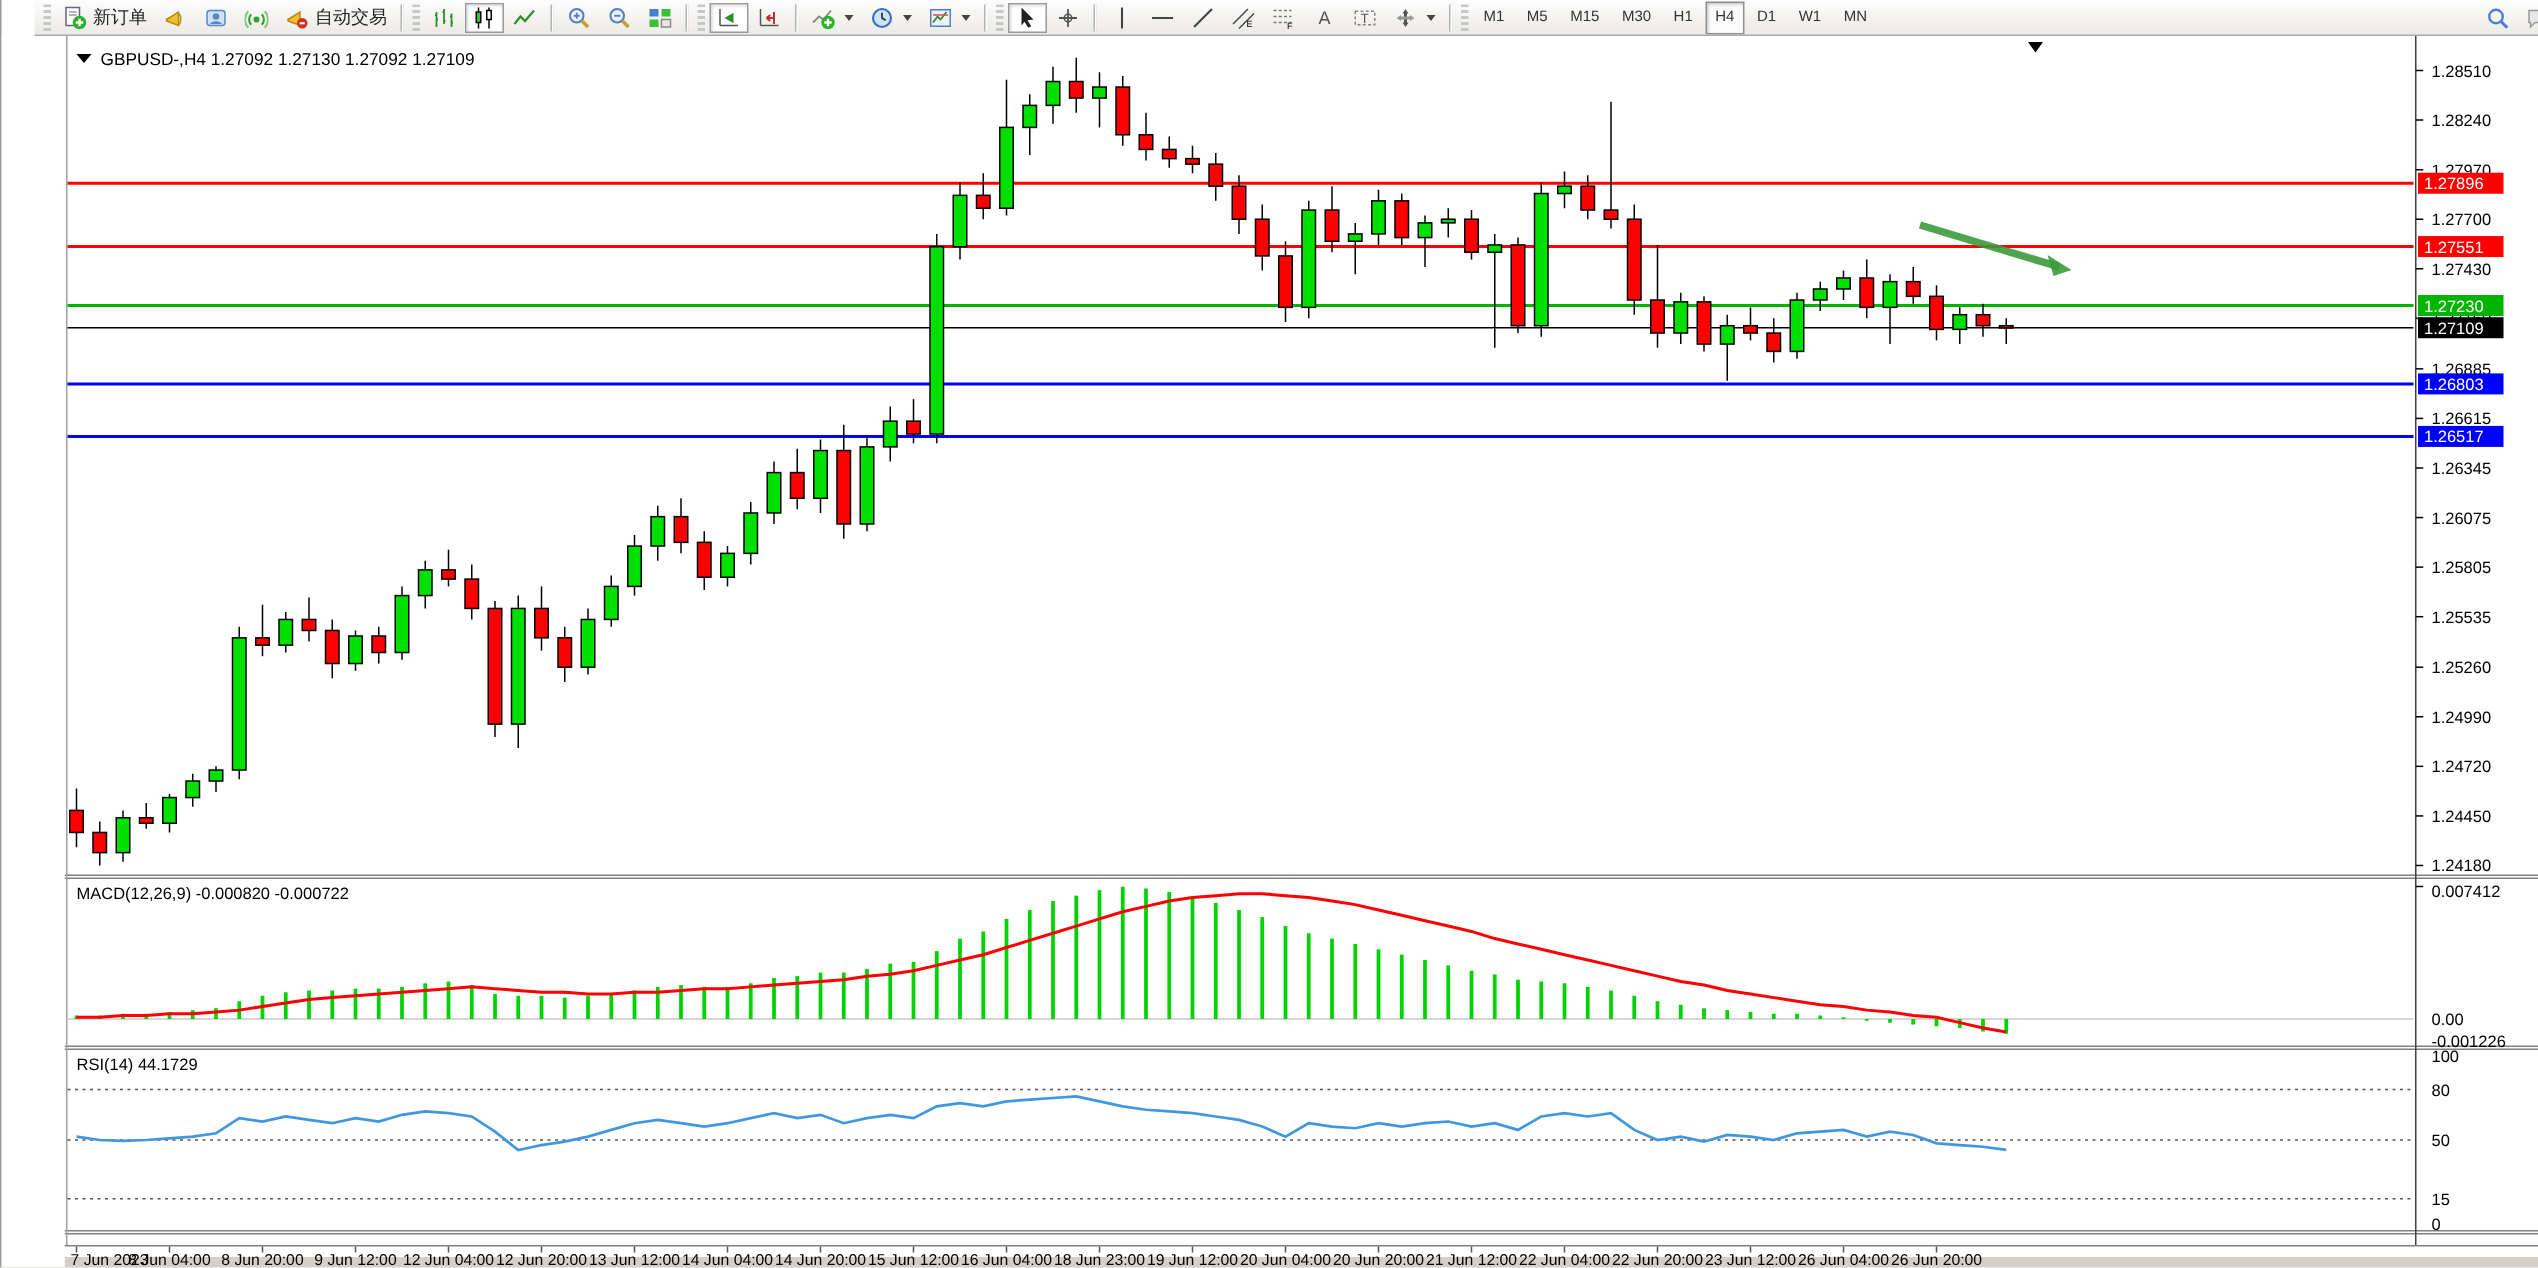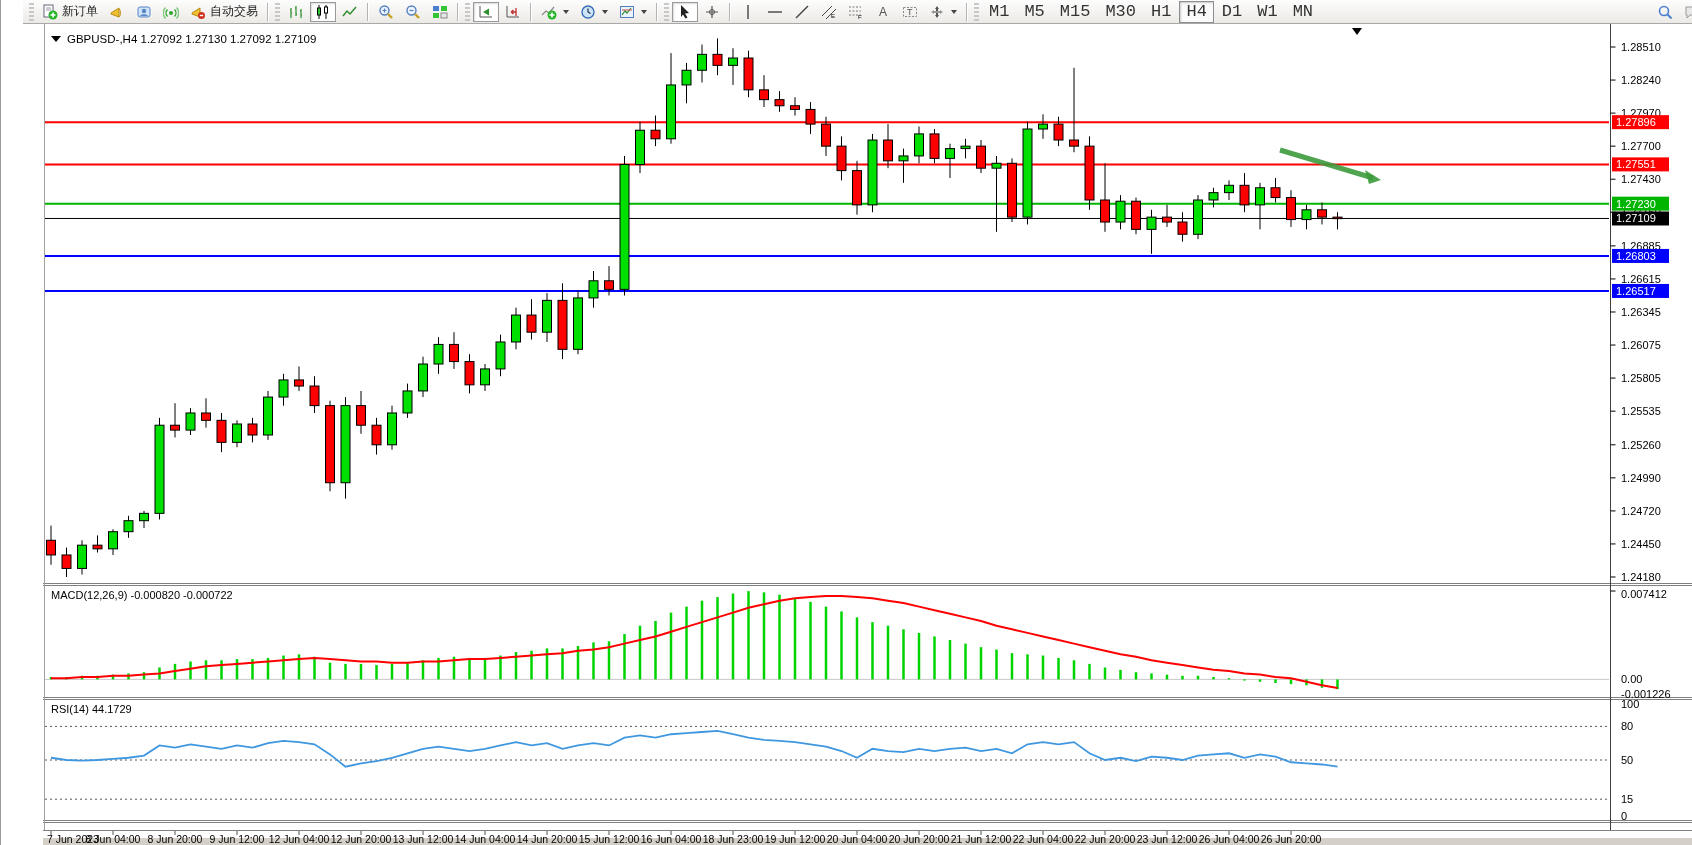--- a/index.html
+++ b/index.html
@@ -7,21 +7,21 @@
   
   #toolbar{position:absolute;top:0;left:0;width:1692px;height:24px;box-sizing:border-box;
     background:linear-gradient(#fdfdfd,#eceae6);border-bottom:1px solid #a8a8a8;
     display:flex;align-items:center;padding:0 4px;gap:1px;margin-left:22px;}
   .tb-btn{display:inline-flex;align-items:center;gap:4px;height:20px;padding:0 4px;border:1px solid transparent;
     background:transparent;font-size:12px;color:#222;cursor:default;white-space:nowrap;}
   .tb-btn.pressed{background:#fff;border:1px solid #9a9a9a;box-shadow:inset 1px 1px 2px rgba(0,0,0,.15);}
   .tb-sep{width:1px;height:18px;background:#b4b4b4;border-right:1px solid #fff;margin:0 3px;}
   .tb-grip{width:5px;height:18px;margin:0 2px;background:repeating-linear-gradient(180deg,#c7c7c7 0 2px,transparent 2px 4px);}
   .caret{width:0;height:0;border-left:3px solid transparent;border-right:3px solid transparent;border-top:4px solid #444;margin-left:2px;}
-  .tf-btn{font-size:17px;color:#333;padding:0 6px;height:20px;display:inline-flex;align-items:center;border:1px solid transparent;font-family:Liberation Mono, monospace;}
+  .tf-btn{font-size:10px;color:#333;padding:0 6px;height:20px;display:inline-flex;align-items:center;border:1px solid transparent;}
   .tf-btn.active{background:#fbfbfb;border:1px solid #8f8f8f;box-shadow:inset 1px 1px 2px rgba(0,0,0,.2);}
   .spacer{flex:1;}
   .badge-red{position:absolute;top:-4px;right:-6px;min-width:13px;height:13px;border-radius:7px;background:#e03a1e;color:#fff;
     font-size:10px;font-weight:bold;display:flex;align-items:center;justify-content:center;padding:0 2px;}
   .icon16{width:16px;height:16px;display:block;}
   .rel{position:relative;}
   
   #chartwrap{position:absolute;top:24px;left:0;width:1692px;height:821px;background:#fff;padding-left:42px;}
   svg text{font-family:"Liberation Sans",sans-serif;}
 </style>

